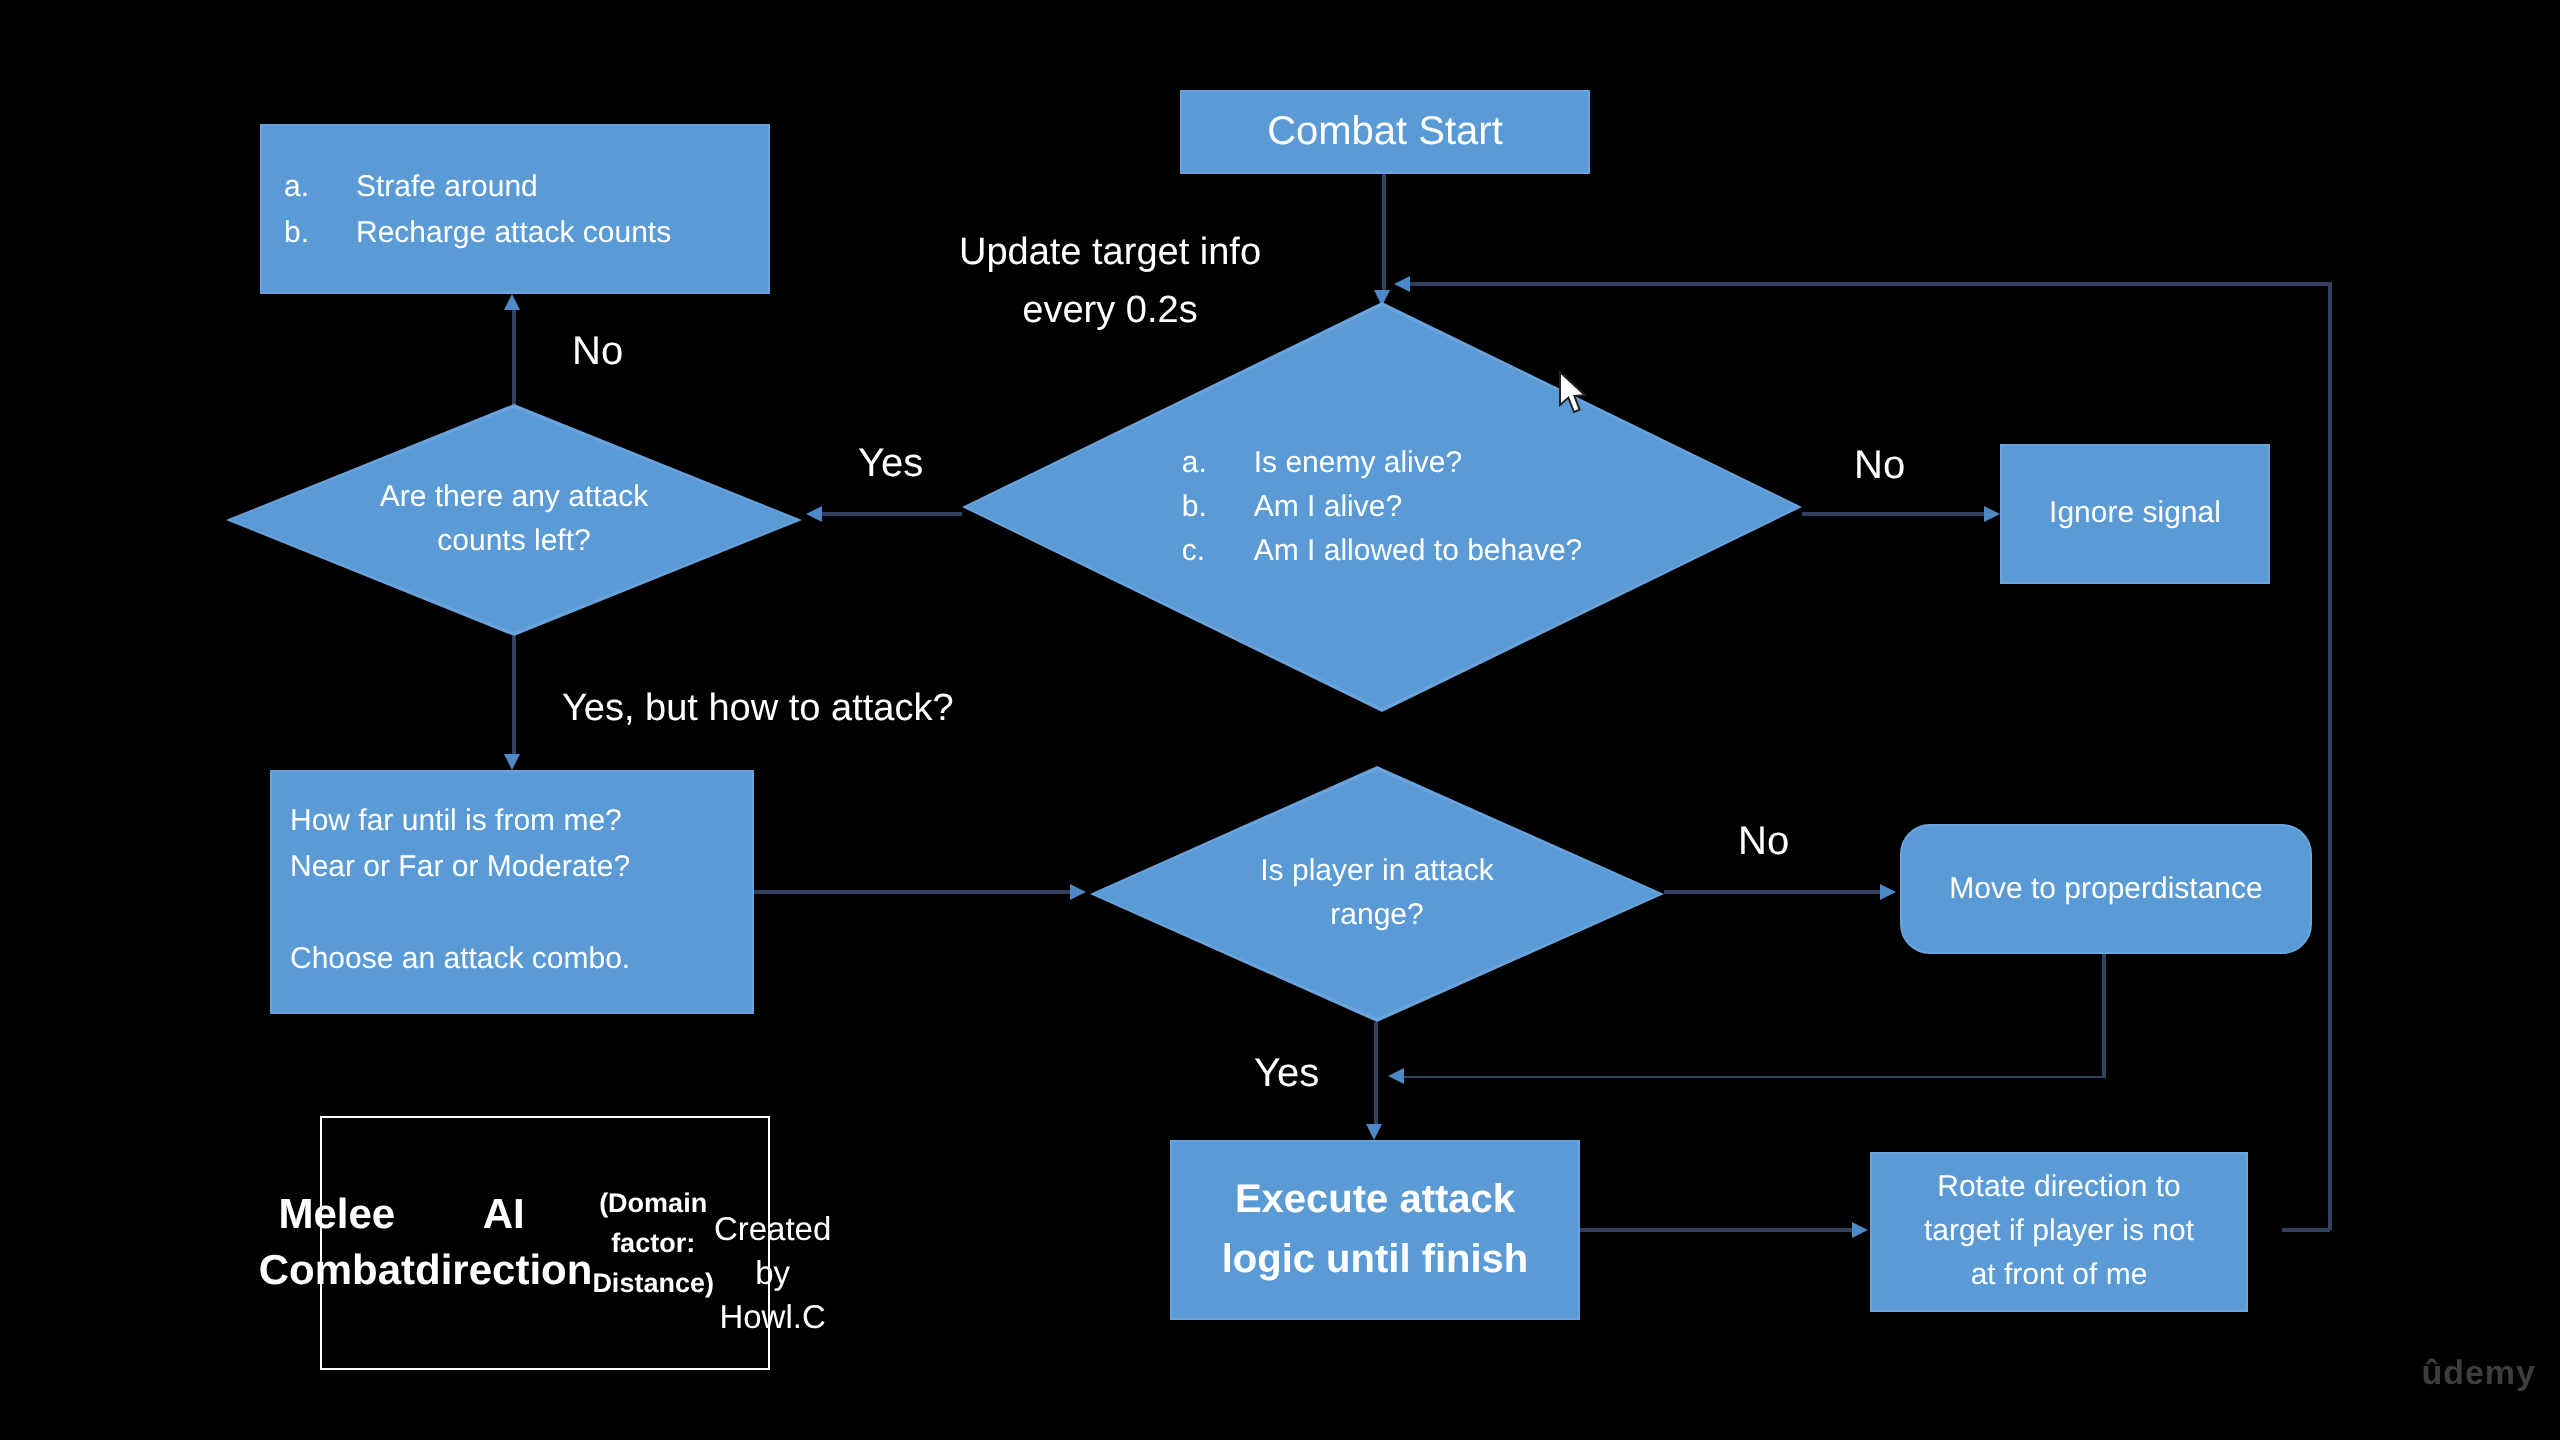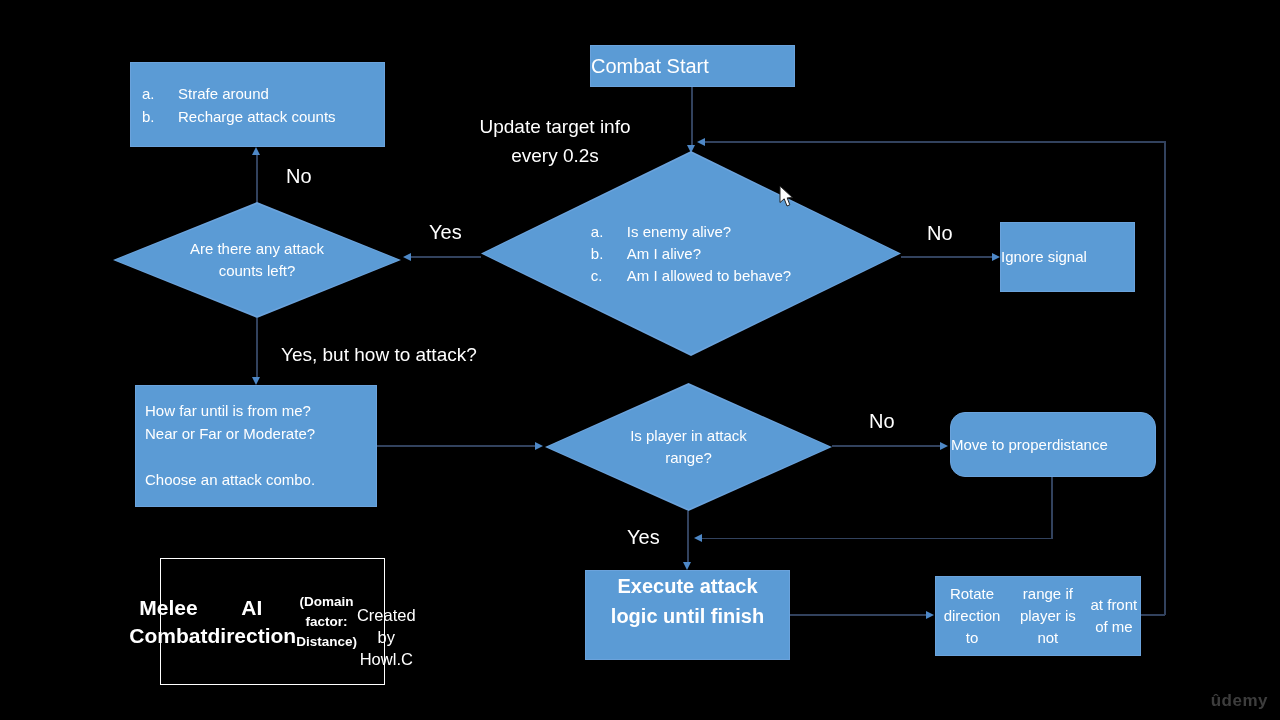--- a/index.html
+++ b/index.html
@@ -4,21 +4,21 @@
 <style>
   html,body{margin:0;padding:0;background:#000;}
   .stage{
     position:relative;width:1280px;height:720px;background:var(--bg,#000);
     overflow:hidden;font-family:"Liberation Sans", sans-serif;color:var(--text,#fff);
   }
   
   .box{
     position:absolute;background:var(--node-fill,#5b9bd5);
     border:1px solid var(--node-edge,#6ba3dc);box-sizing:border-box;
-    display:flex;align-items:center;justify-content:flex-start;text-align:center;
+    display:flex;align-items:center;justify-content:center;text-align:center;
   }
   .diamond{position:absolute;}
   .diamond .shape-outer{
     position:absolute;inset:0;background:var(--node-edge,#6ba3dc);
     clip-path:polygon(50% 0,100% 50%,50% 100%,0 50%);
   }
   .diamond .shape-inner{
     position:absolute;inset:2px;background:var(--node-fill,#5b9bd5);
     clip-path:polygon(50% 0,100% 50%,50% 100%,0 50%);
   }
@@ -47,21 +47,21 @@
   .title-card{
     position:absolute;left:160px;top:558px;width:225px;height:127px;
     border:1.5px solid var(--title-border,#fff);box-sizing:border-box;background:#000;
     display:flex;flex-direction:row;align-items:center;justify-content:center;text-align:center;
   }
   .title-card .t-big{font-size:21px;font-weight:bold;line-height:28px;}
   .title-card .t-small{font-size:13.5px;font-weight:bold;line-height:20px;}
   .title-card .t-credit{font-size:16.5px;line-height:22px;margin-top:31px;}
   
   .logo{
-    position:absolute;right:12px;bottom:9px;font-size:17px;font-weight:bold;
+    position:absolute;right:12px;bottom:23px;font-size:17px;font-weight:bold;
     color:var(--logo,#3d3d3d);letter-spacing:.5px;margin-top:28px;
   }
   .cursor{position:absolute;left:779px;top:185px;}
 </style>
 </head>
 <body>
 
 <div class="stage">
 
   <div class="vline" style="left:691px;top:87px;height:60px;"></div>
@@ -177,23 +177,23 @@
   <div class="box fs15" style="left:950px;top:412px;width:206px;height:65px;border-radius:15px;">
     <div>Move to proper</div>
     <div>distance</div>
   </div>
 
   <div class="box fs20" style="left:585px;top:570px;width:205px;height:90px;flex-direction:column;font-weight:bold;">
     <div>Execute attack</div>
     <div>logic until finish</div>
   </div>
 
-  <div class="box fs15" style="left:935px;top:576px;width:206px;height:80px;">
+  <div class="box fs15" style="left:935px;top:576px;width:189px;height:80px;flex-direction:column;">
     <div>Rotate direction to</div>
-    <div>range if player is not</div>
+    <div>target if player is not</div>
     <div>at front of me</div>
   </div>
 
   <div class="lbl fs20" style="left:286px;top:161px;">No</div>
   <div class="lbl fs20" style="left:429px;top:217px;">Yes</div>
   <div class="lbl fs20" style="left:927px;top:218px;">No</div>
   <div class="lbl fs19" style="left:281px;top:340px;">Yes, but how to attack?</div>
   <div class="lbl fs20" style="left:869px;top:406px;">No</div>
   <div class="lbl fs20" style="left:627px;top:522px;">Yes</div>
 

